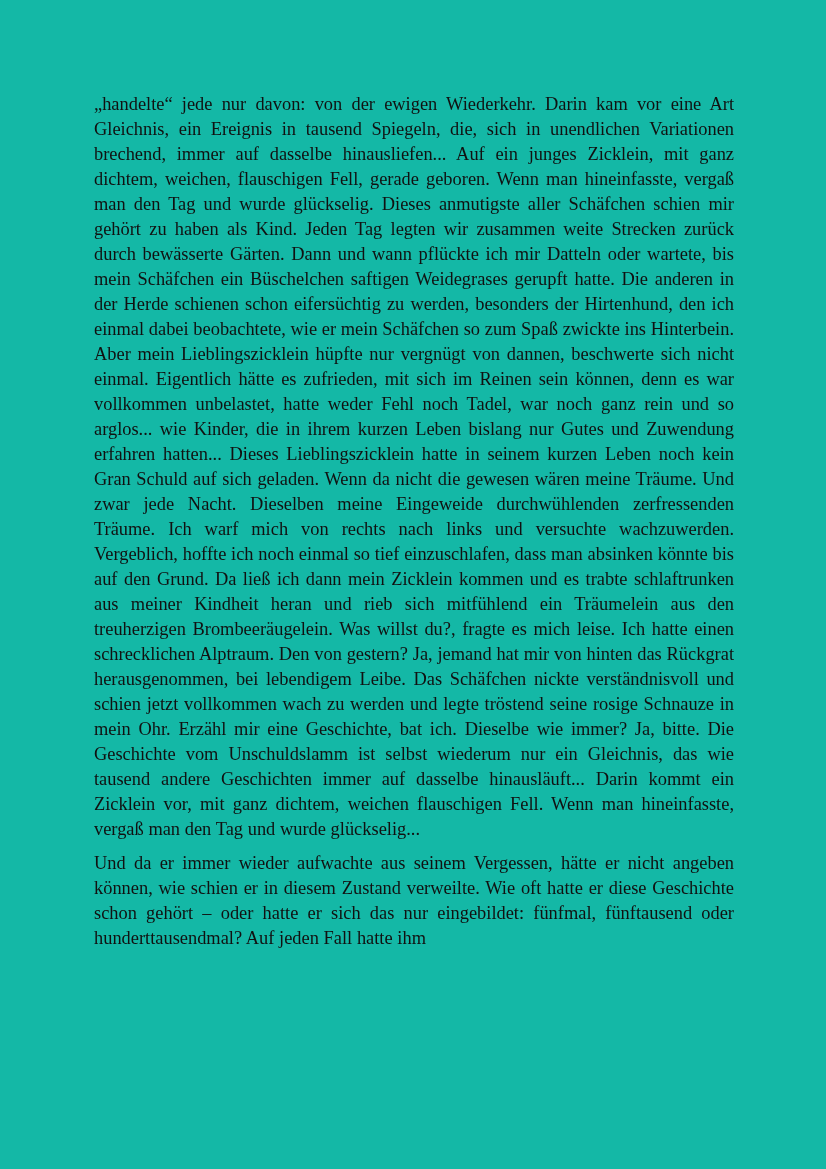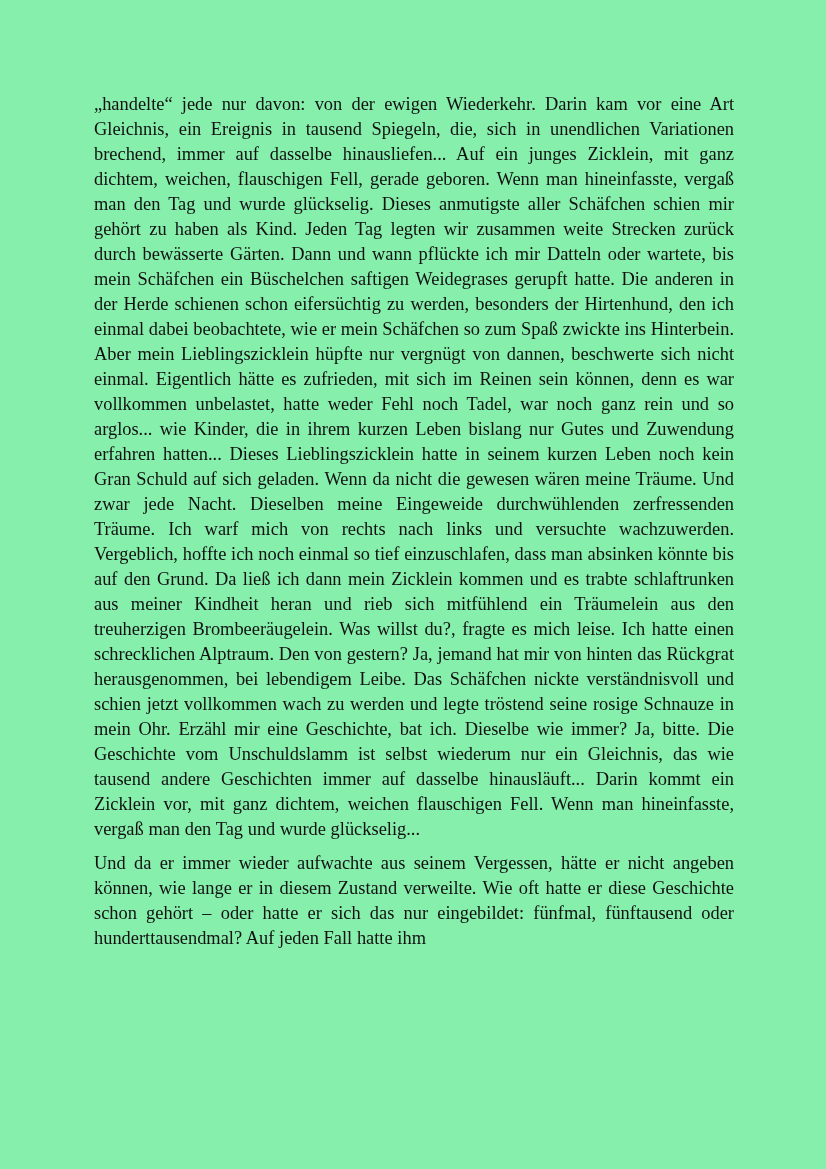--- a/index.html
+++ b/index.html
@@ -45,18 +45,18 @@
     margin-bottom: 0;
   }
   
   .para.continues {
     text-align: justify;
   }
 </style>
 </head>
 <body style="background: rgb(255, 255, 255);">
 
-<div class="page" style="background: #86efac;">
+<div class="page" style="background: #14b8a6;">
   <div class="text-block">
     <p class="para" style="color: rgb(17, 17, 17);">„handelte“ jede nur davon: von der ewigen Wiederkehr. Darin kam vor eine Art Gleichnis, ein Ereignis in tausend Spiegeln, die, sich in unendlichen Variationen brechend, immer auf dasselbe hinausliefen... Auf ein junges Zicklein, mit ganz dichtem, weichen, flauschigen Fell, gerade geboren. Wenn man hineinfasste, vergaß man den Tag und wurde glückselig. Dieses anmutigste aller Schäfchen schien mir gehört zu haben als Kind. Jeden Tag legten wir zusammen weite Strecken zurück durch bewässerte Gärten. Dann und wann pflückte ich mir Datteln oder wartete, bis mein Schäfchen ein Büschelchen saftigen Weidegrases gerupft hatte. Die anderen in der Herde schienen schon eifersüchtig zu werden, besonders der Hirtenhund, den ich einmal dabei beobachtete, wie er mein Schäfchen so zum Spaß zwickte ins Hinterbein. Aber mein Lieblingszicklein hüpfte nur vergnügt von dannen, beschwerte sich nicht einmal. Eigentlich hätte es zufrieden, mit sich im Reinen sein können, denn es war vollkommen unbelastet, hatte weder Fehl noch Tadel, war noch ganz rein und so arglos... wie Kinder, die in ihrem kurzen Leben bislang nur Gutes und Zuwendung erfahren hatten... Dieses Lieblingszicklein hatte in seinem kurzen Leben noch kein Gran Schuld auf sich geladen. Wenn da nicht die gewesen wären meine Träume. Und zwar jede Nacht. Dieselben meine Eingeweide durchwühlenden zerfressenden Träume. Ich warf mich von rechts nach links und versuchte wachzuwerden. Vergeblich, hoffte ich noch einmal so tief einzuschlafen, dass man absinken könnte bis auf den Grund. Da ließ ich dann mein Zicklein kommen und es trabte schlaftrunken aus meiner Kindheit heran und rieb sich mitfühlend ein Träumelein aus den treuherzigen Brombeeräugelein. Was willst du?, fragte es mich leise. Ich hatte einen schrecklichen Alptraum. Den von gestern? Ja, jemand hat mir von hinten das Rückgrat herausgenommen, bei lebendigem Leibe. Das Schäfchen nickte verständnisvoll und schien jetzt vollkommen wach zu werden und legte tröstend seine rosige Schnauze in mein Ohr. Erzähl mir eine Geschichte, bat ich. Dieselbe wie immer? Ja, bitte. Die Geschichte vom Unschuldslamm ist selbst wiederum nur ein Gleichnis, das wie tausend andere Geschichten immer auf dasselbe hinausläuft... Darin kommt ein Zicklein vor, mit ganz dichtem, weichen flauschigen Fell. Wenn man hineinfasste, vergaß man den Tag und wurde glückselig...</p>
-    <p class="para continues" style="color: rgb(17, 17, 17);">Und da er immer wieder aufwachte aus seinem Vergessen, hätte er nicht angeben können, wie lange er in diesem Zustand verweilte. Wie oft hatte er diese Geschichte schon gehört – oder hatte er sich das nur eingebildet: fünfmal, fünftausend oder hunderttausendmal? Auf jeden Fall hatte ihm</p>
+    <p class="para continues" style="color: rgb(17, 17, 17);">Und da er immer wieder aufwachte aus seinem Vergessen, hätte er nicht angeben können, wie schien er in diesem Zustand verweilte. Wie oft hatte er diese Geschichte schon gehört – oder hatte er sich das nur eingebildet: fünfmal, fünftausend oder hunderttausendmal? Auf jeden Fall hatte ihm</p>
   </div>
 </div>
 
 </body></html>

